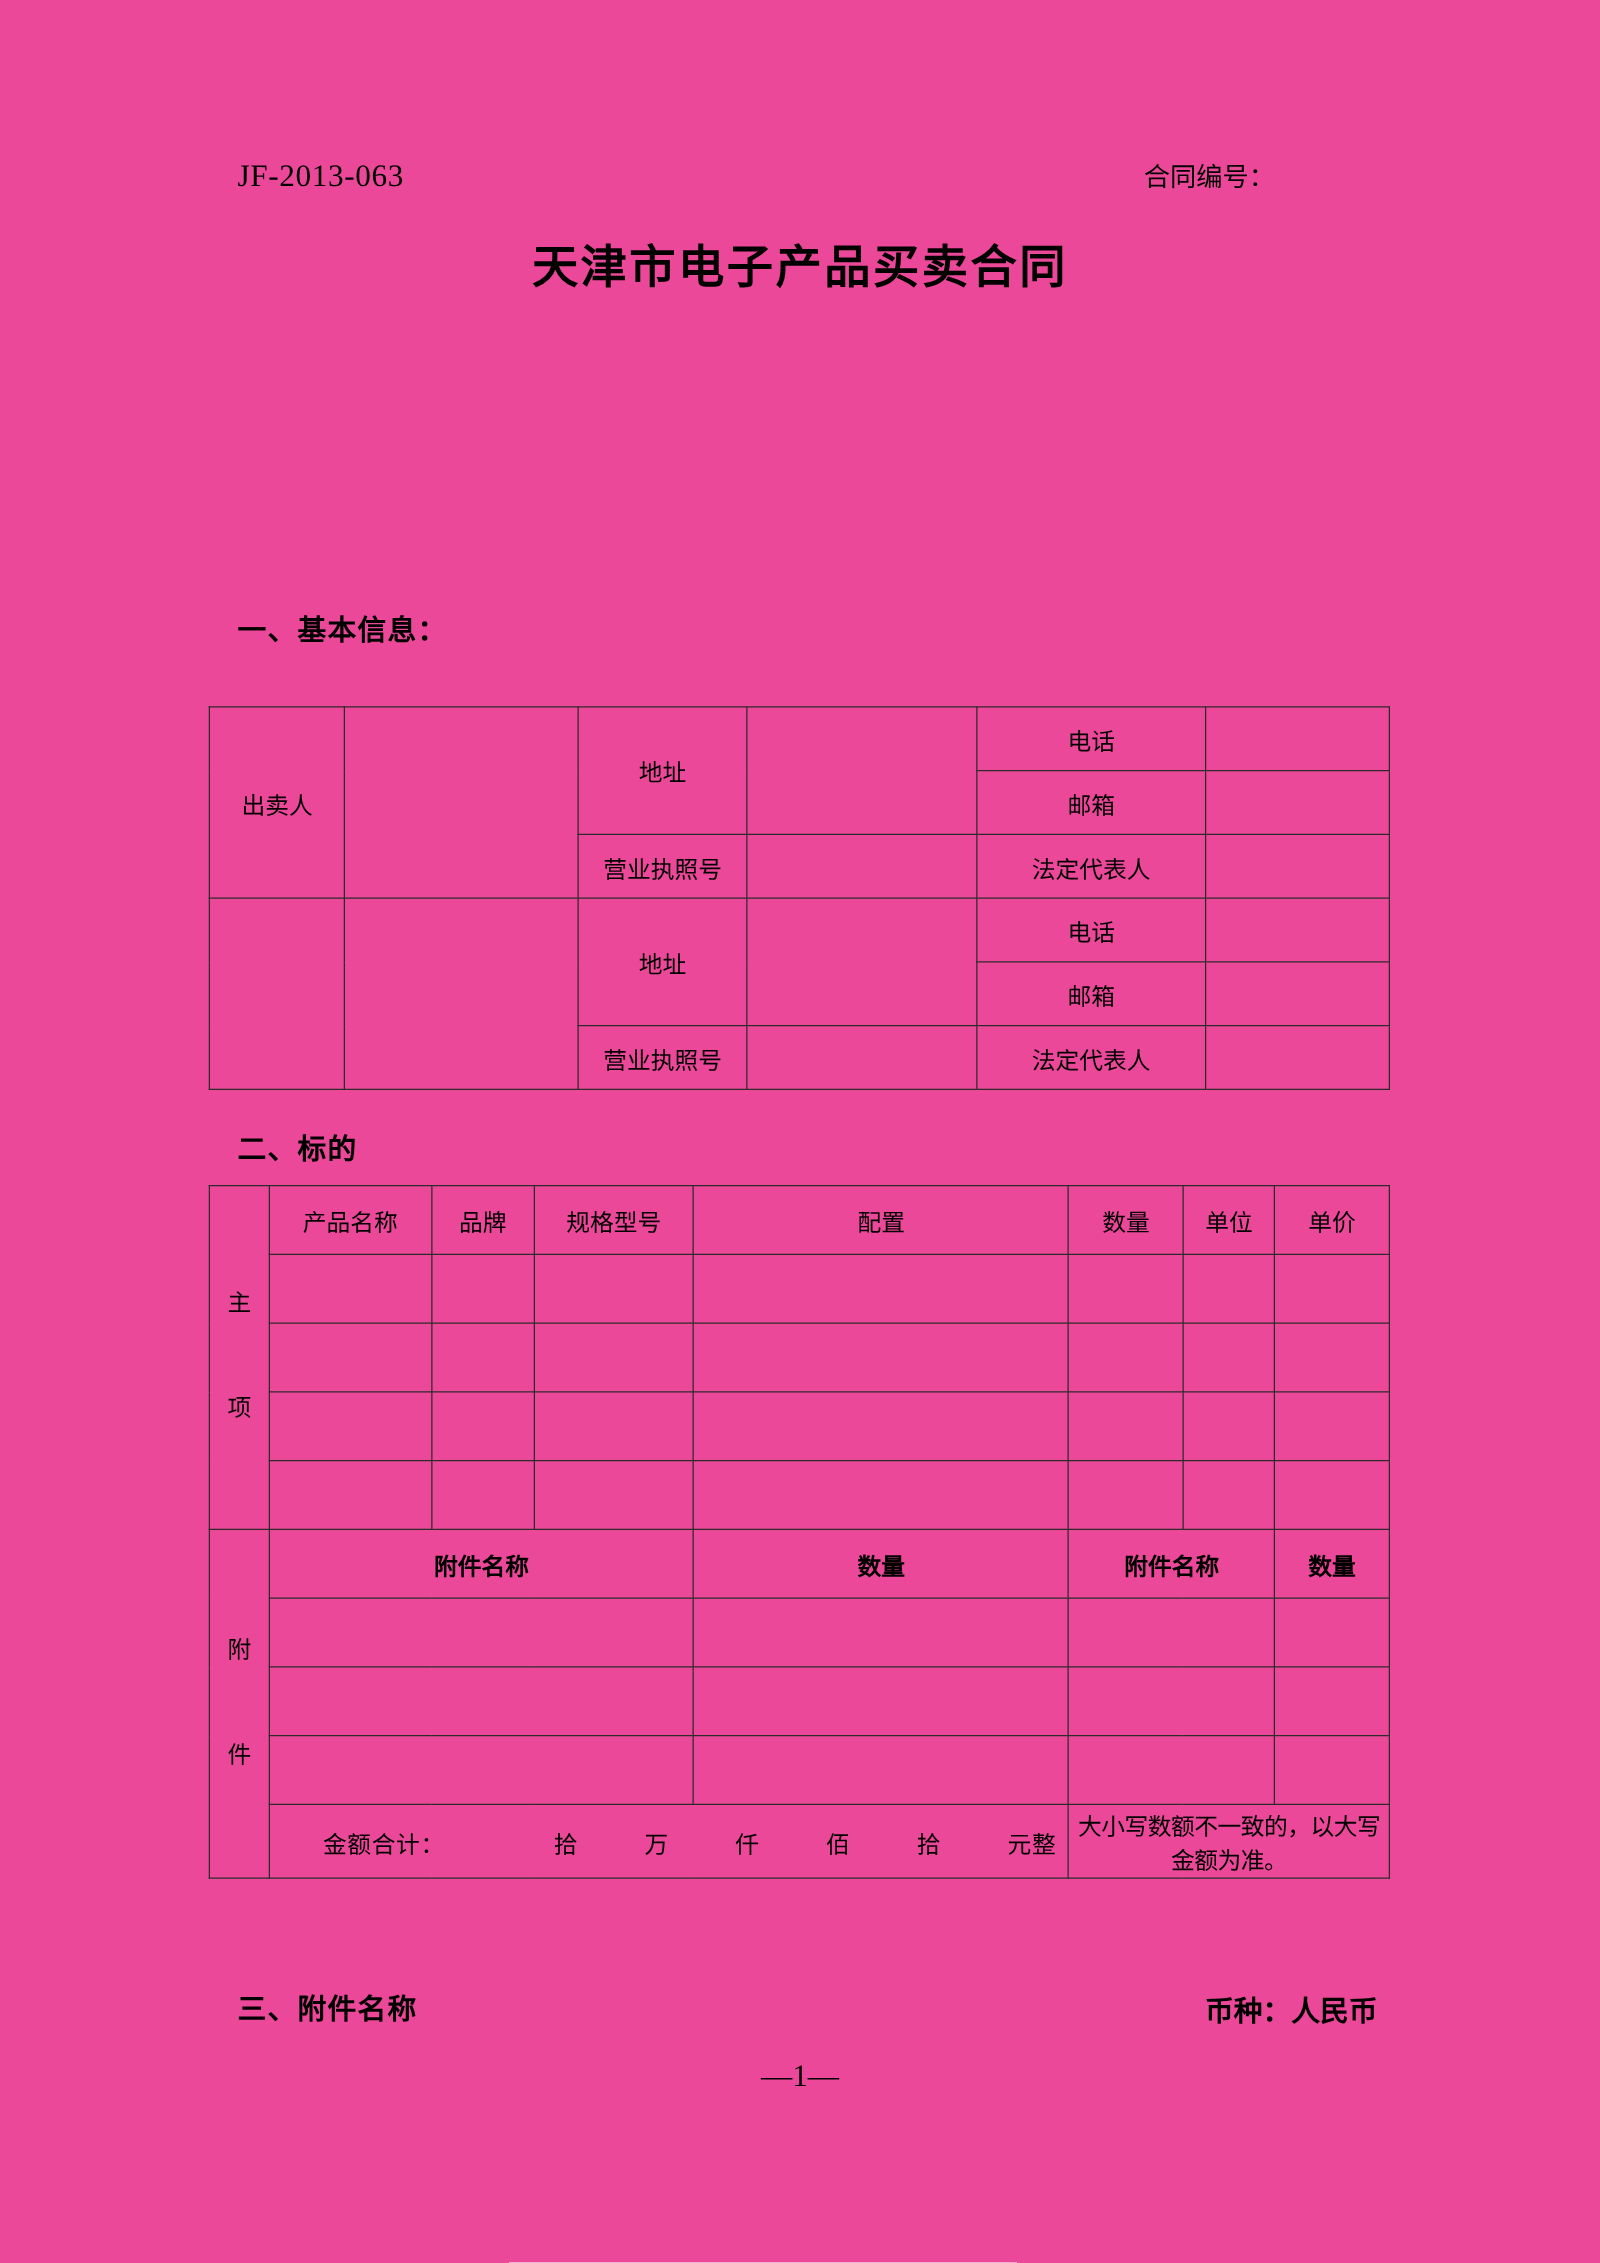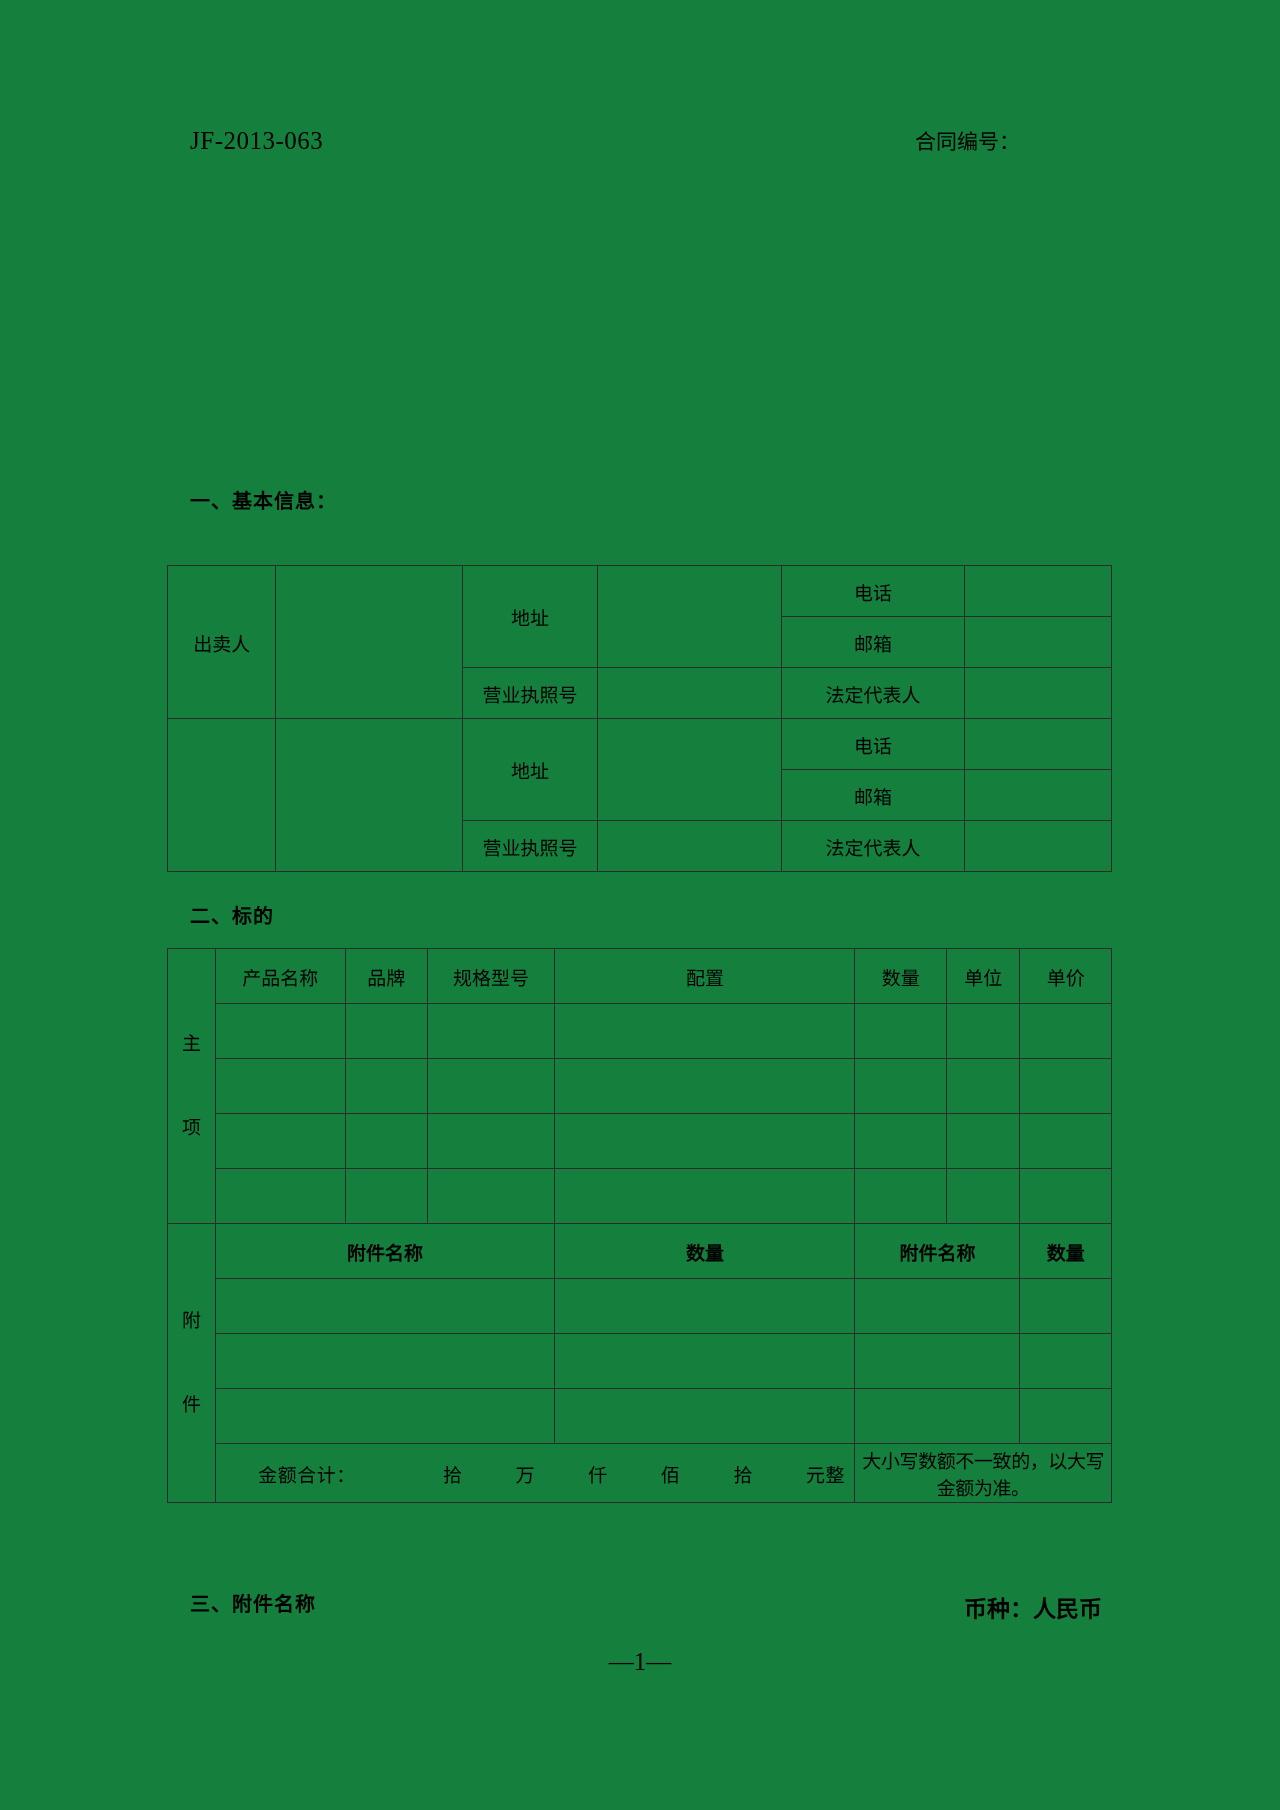--- a/index.html
+++ b/index.html
@@ -10,21 +10,21 @@
   }
   body {
     font-family: "Liberation Serif", "DejaVu Serif", serif;
     color: #000000;
   }
   .page {
     position: relative;
     width: 1280px;
     height: 1810px;
     margin: 0 auto;
-    background: #15803d;
+    background: #ec4899;
     box-sizing: border-box;
     overflow: hidden;
   }
 
   
   .header-row {
     position: absolute;
     top: 125px;
     left: 190px;
     right: 150px;
@@ -70,21 +70,21 @@
     text-indent: 48px;
     text-align: justify;
     letter-spacing: 0.2px;
   }
 
   
   .sec-heading {
     position: absolute;
     font-family: "DejaVu Sans", "Liberation Sans", sans-serif;
     font-weight: bold;
-    font-size: 20px;
+    font-size: 23px;
     letter-spacing: 1px;
   }
   #sec1 { top: 485px; left: 190px; }
   #sec2 { top: 900px; left: 190px; }
   #sec3 { top: 1588px; left: 190px; }
 
   .currency-note {
     position: absolute;
     top: 1590px;
     right: 178px;
@@ -164,20 +164,21 @@
 </head>
 <body>
 
 <div class="page">
 
   <div class="header-row">
     <div class="doc-code">JF-2013-063</div>
     <div class="contract-no">合同编号：</div>
   </div>
 
+  <div class="doc-title">天津市电子产品买卖合同</div>
 
 
   <div class="sec-heading" id="sec1">一、基本信息：</div>
 
   <table class="grid" id="table-basic">
     <colgroup>
       <col style="width:97px">
       <col style="width:167px">
       <col style="width:121px">
       <col style="width:165px">

